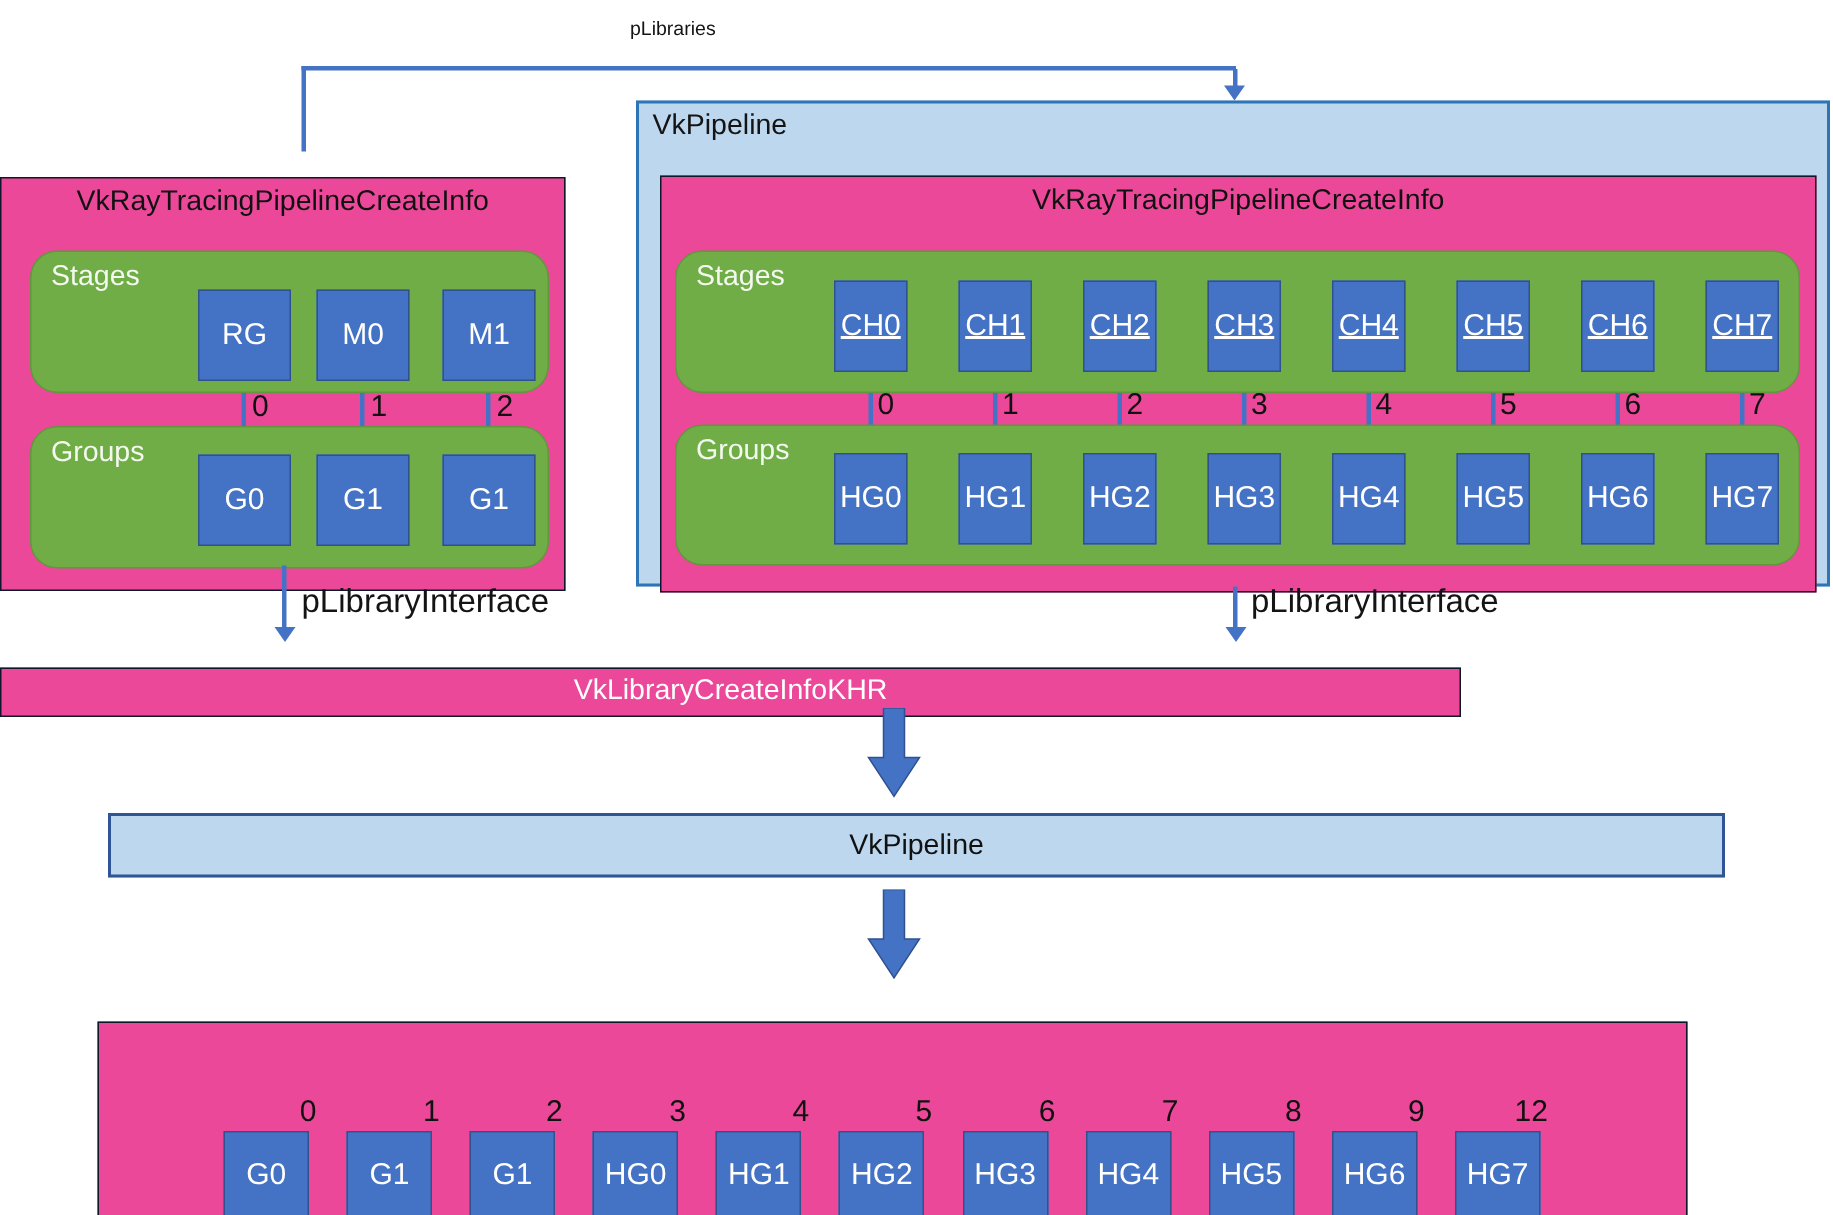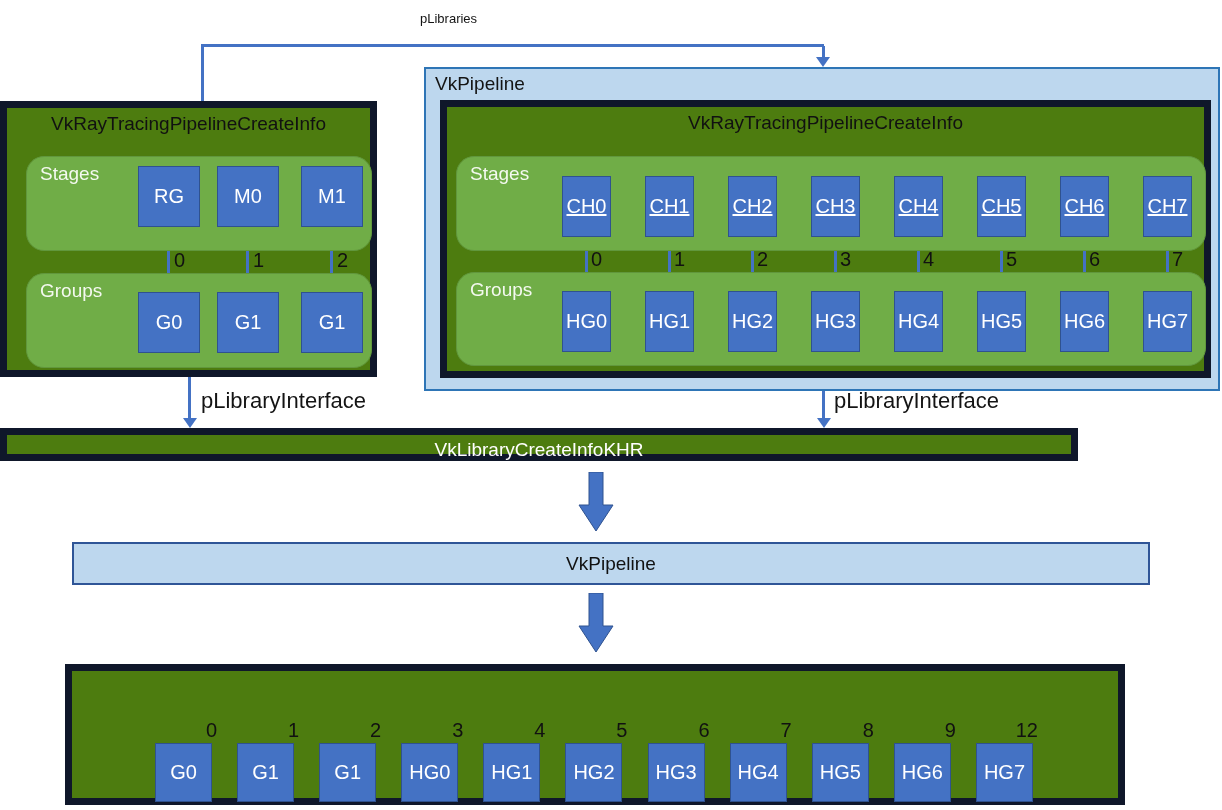--- a/index.html
+++ b/index.html
@@ -1,21 +1,21 @@
 <!DOCTYPE html>
 <html><head>
 <meta charset="utf-8">
 <style>
   html,body{margin:0;padding:0;background:#fff;}
   .canvas{position:relative;width:1222px;height:810px;background:#ffffff;
           font-family:"Liberation Sans",sans-serif;color:#141414;overflow:hidden;}
   .abs{position:absolute;}
 
   
-  .bluebox{background:#4d7c0f;border:7px solid #0f172a;box-sizing:border-box;}
+  .bluebox{background:#ec4899;border:1px solid #0f172a;box-sizing:border-box;margin-top:17px;}
   .lightbox{background:#bdd7ee;border:2px solid #2e75b6;box-sizing:border-box;}
   .green{background:#70ad47;border:1px solid #61973d;border-radius:18px;box-sizing:border-box;}
   .box-title{left:0;width:100%;text-align:center;font-size:19px;color:#111;}
   .green-label{left:13px;top:6px;font-size:19px;color:#f4f9f0;}
   .sq{background:#4472c4;border:1px solid #2f528f;color:#fff;
       display:flex;align-items:center;justify-content:center;font-size:20px;box-sizing:border-box;}
   .conn{width:3px;background:#4472c4;}
   .idx{font-size:20px;color:#111;}
 
   
@@ -26,21 +26,21 @@
            border-left:7px solid transparent;border-right:7px solid transparent;
            border-top:10px solid #4472c4;}
   .pl-label{left:420px;top:11px;font-size:13px;}
 
   
   #left-box{left:0;top:101px;width:377px;height:276px;}
   #left-box .box-title{top:5px;}
   #l-stages{left:19px;top:48px;width:346px;height:95px;}
   #l-groups{left:19px;top:165px;width:346px;height:95px;}
   #l-stages div.sq,#l-groups div.sq{width:62px;height:61px;}
-  #l-stages div.sq{top:9px;} #l-groups div.sq{top:18px;}
+  #l-stages div.sq{top:25px;} #l-groups div.sq{top:18px;}
   #l-stages div.sq:nth-of-type(1),#l-groups div.sq:nth-of-type(1){left:111px;}
   #l-stages div.sq:nth-of-type(2),#l-groups div.sq:nth-of-type(2){left:190px;}
   #l-stages div.sq:nth-of-type(3),#l-groups div.sq:nth-of-type(3){left:274px;}
   #l-conn .conn{top:129px;height:56px;}
   #l-conn .conn:nth-child(1){left:160px;} #l-conn .conn:nth-child(2){left:239px;} #l-conn .conn:nth-child(3){left:323px;}
   #l-idx .idx{top:141px;}
   #l-idx .idx:nth-child(1){left:167px;} #l-idx .idx:nth-child(2){left:246px;} #l-idx .idx:nth-child(3){left:330px;}
 
   
   #vkp-box{left:424px;top:67px;width:796px;height:324px;}
@@ -74,21 +74,21 @@
   .pli-line{width:3px;background:#4472c4;}
   #pli-l .pli-line{left:188px;top:377px;height:42px;}
   #pli-r .pli-line{left:822px;top:391px;height:28px;}
   .pli-head{width:0;height:0;border-left:7px solid transparent;border-right:7px solid transparent;
             border-top:10px solid #4472c4;top:418px;}
   #pli-l .pli-head{left:183px;} #pli-r .pli-head{left:817px;}
   .pli-label{font-size:22px;top:388px;}
   #pli-l .pli-label{left:201px;} #pli-r .pli-label{left:834px;}
 
   
-  #lib-bar{left:0;top:428px;width:1078px;height:33px;line-height:29px;text-align:center;
+  #lib-bar{left:0;top:428px;width:974px;height:33px;line-height:29px;text-align:center;
            color:#fff;font-size:19px;}
   #pipe-bar{left:72px;top:542px;width:1078px;height:43px;line-height:39px;text-align:center;
             background:#bdd7ee;border:2px solid #2f5597;box-sizing:border-box;font-size:19px;color:#111;}
 
   .block-arrow{left:578px;width:36px;height:60px;}
   #arrow1{top:472px;} #arrow2{top:593px;}
 
   
   #sbt-box{left:65px;top:664px;width:1060px;height:141px;}
   #sbt-box .box-title{top:7px;}

